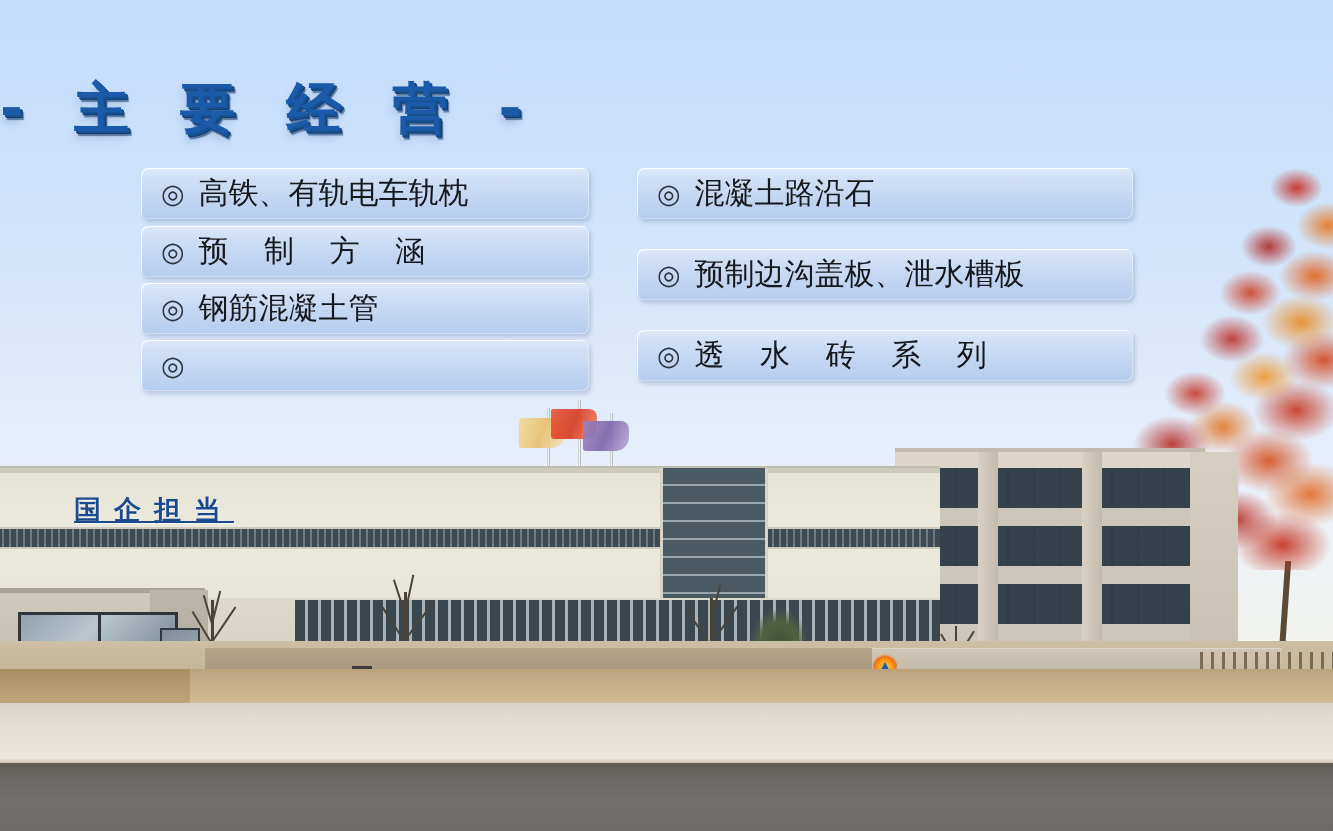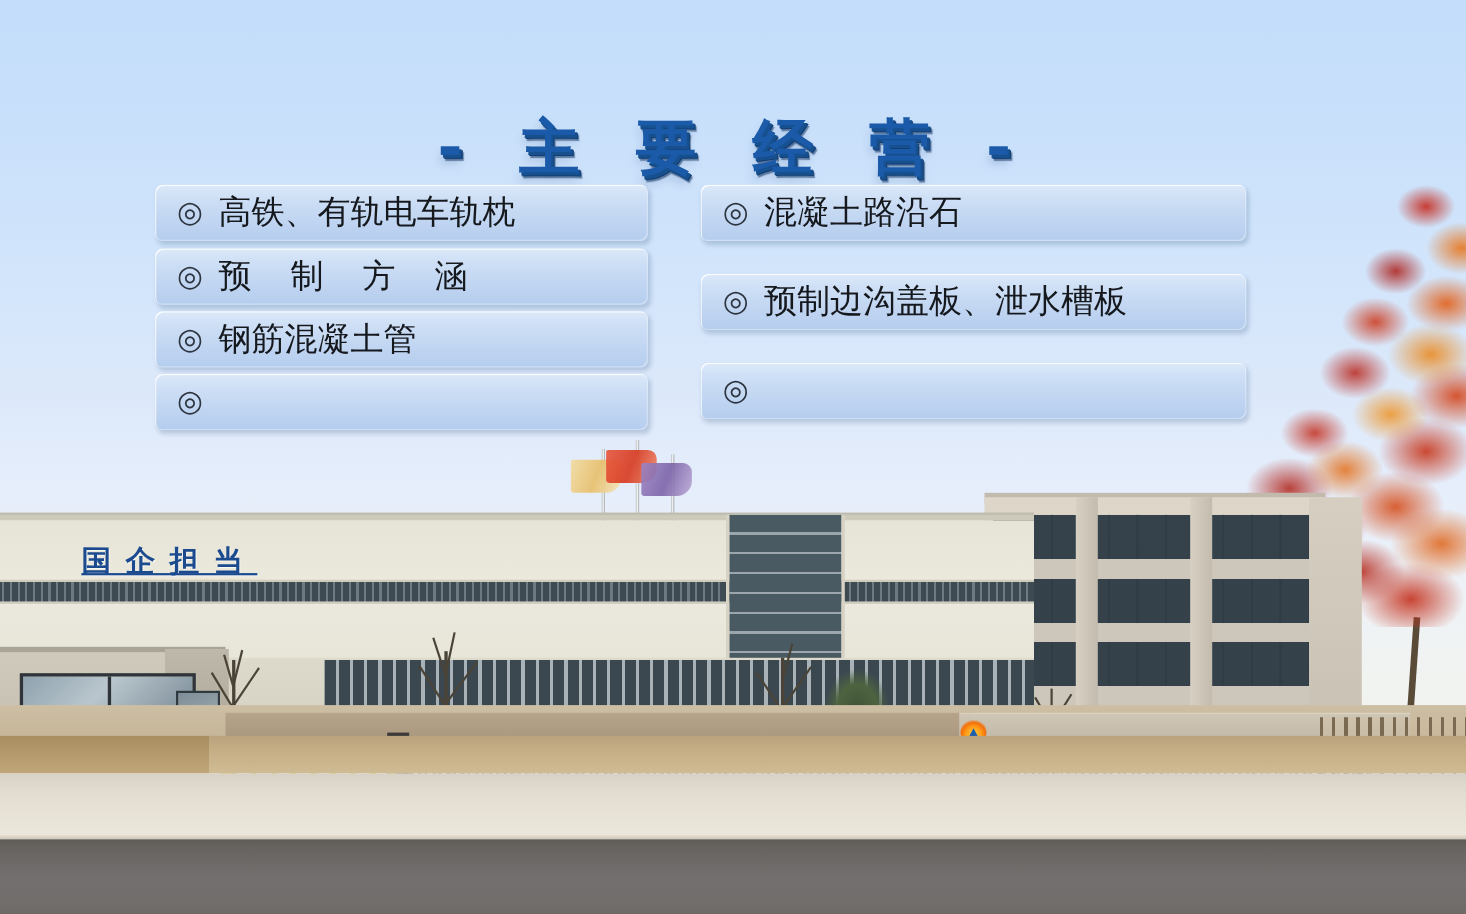--- a/index.html
+++ b/index.html
@@ -293,33 +293,32 @@
   }
   .conifer {
     position:absolute; left:742px; top:588px; width:74px; height:96px;
     background:radial-gradient(ellipse 40px 48px at 50% 58%,
       #3f5437 0%, #4d6340 45%, rgba(77,99,64,0) 74%);
   }
 
   
   .headline {
     position:absolute; left:0; top:72px; width:1333px;
-    text-align:center; z-index:5;
+    z-index:5;
     font-family:"DejaVu Sans","Liberation Sans",sans-serif;
     font-weight:bold;
     font-size:55px;
     letter-spacing:16px;
     color:#1a5aa8;
     text-shadow:
       2px 2px 0 #17508f,
       3px 3px 0 #133f75,
       4px 5px 1px rgba(13,48,92,.55),
       0 7px 9px rgba(30,70,130,.22);
     white-space:nowrap;
-    margin-top:26px;
   }
 
   
   .cols { position:absolute; left:0; top:168px; width:1333px; z-index:5; }
   .col { position:absolute; }
   .col-left  { left:141px;  width:448px; }
   .col-right { left:637px;  width:496px; }
 
   .pill {
     position:relative;
@@ -486,17 +485,18 @@
       <div class="pill">
         <span class="pill-bullet">◎</span>
         <span class="pill-label">混凝土路沿石</span>
       </div>
       <div class="pill">
         <span class="pill-bullet">◎</span>
         <span class="pill-label">预制边沟盖板、泄水槽板</span>
       </div>
       <div class="pill">
         <span class="pill-bullet">◎</span>
+        <span class="pill-label spaced">透 水 砖 系 列</span>
       </div>
     </div>
 
   </div>
 </div>
 
 </body></html>

